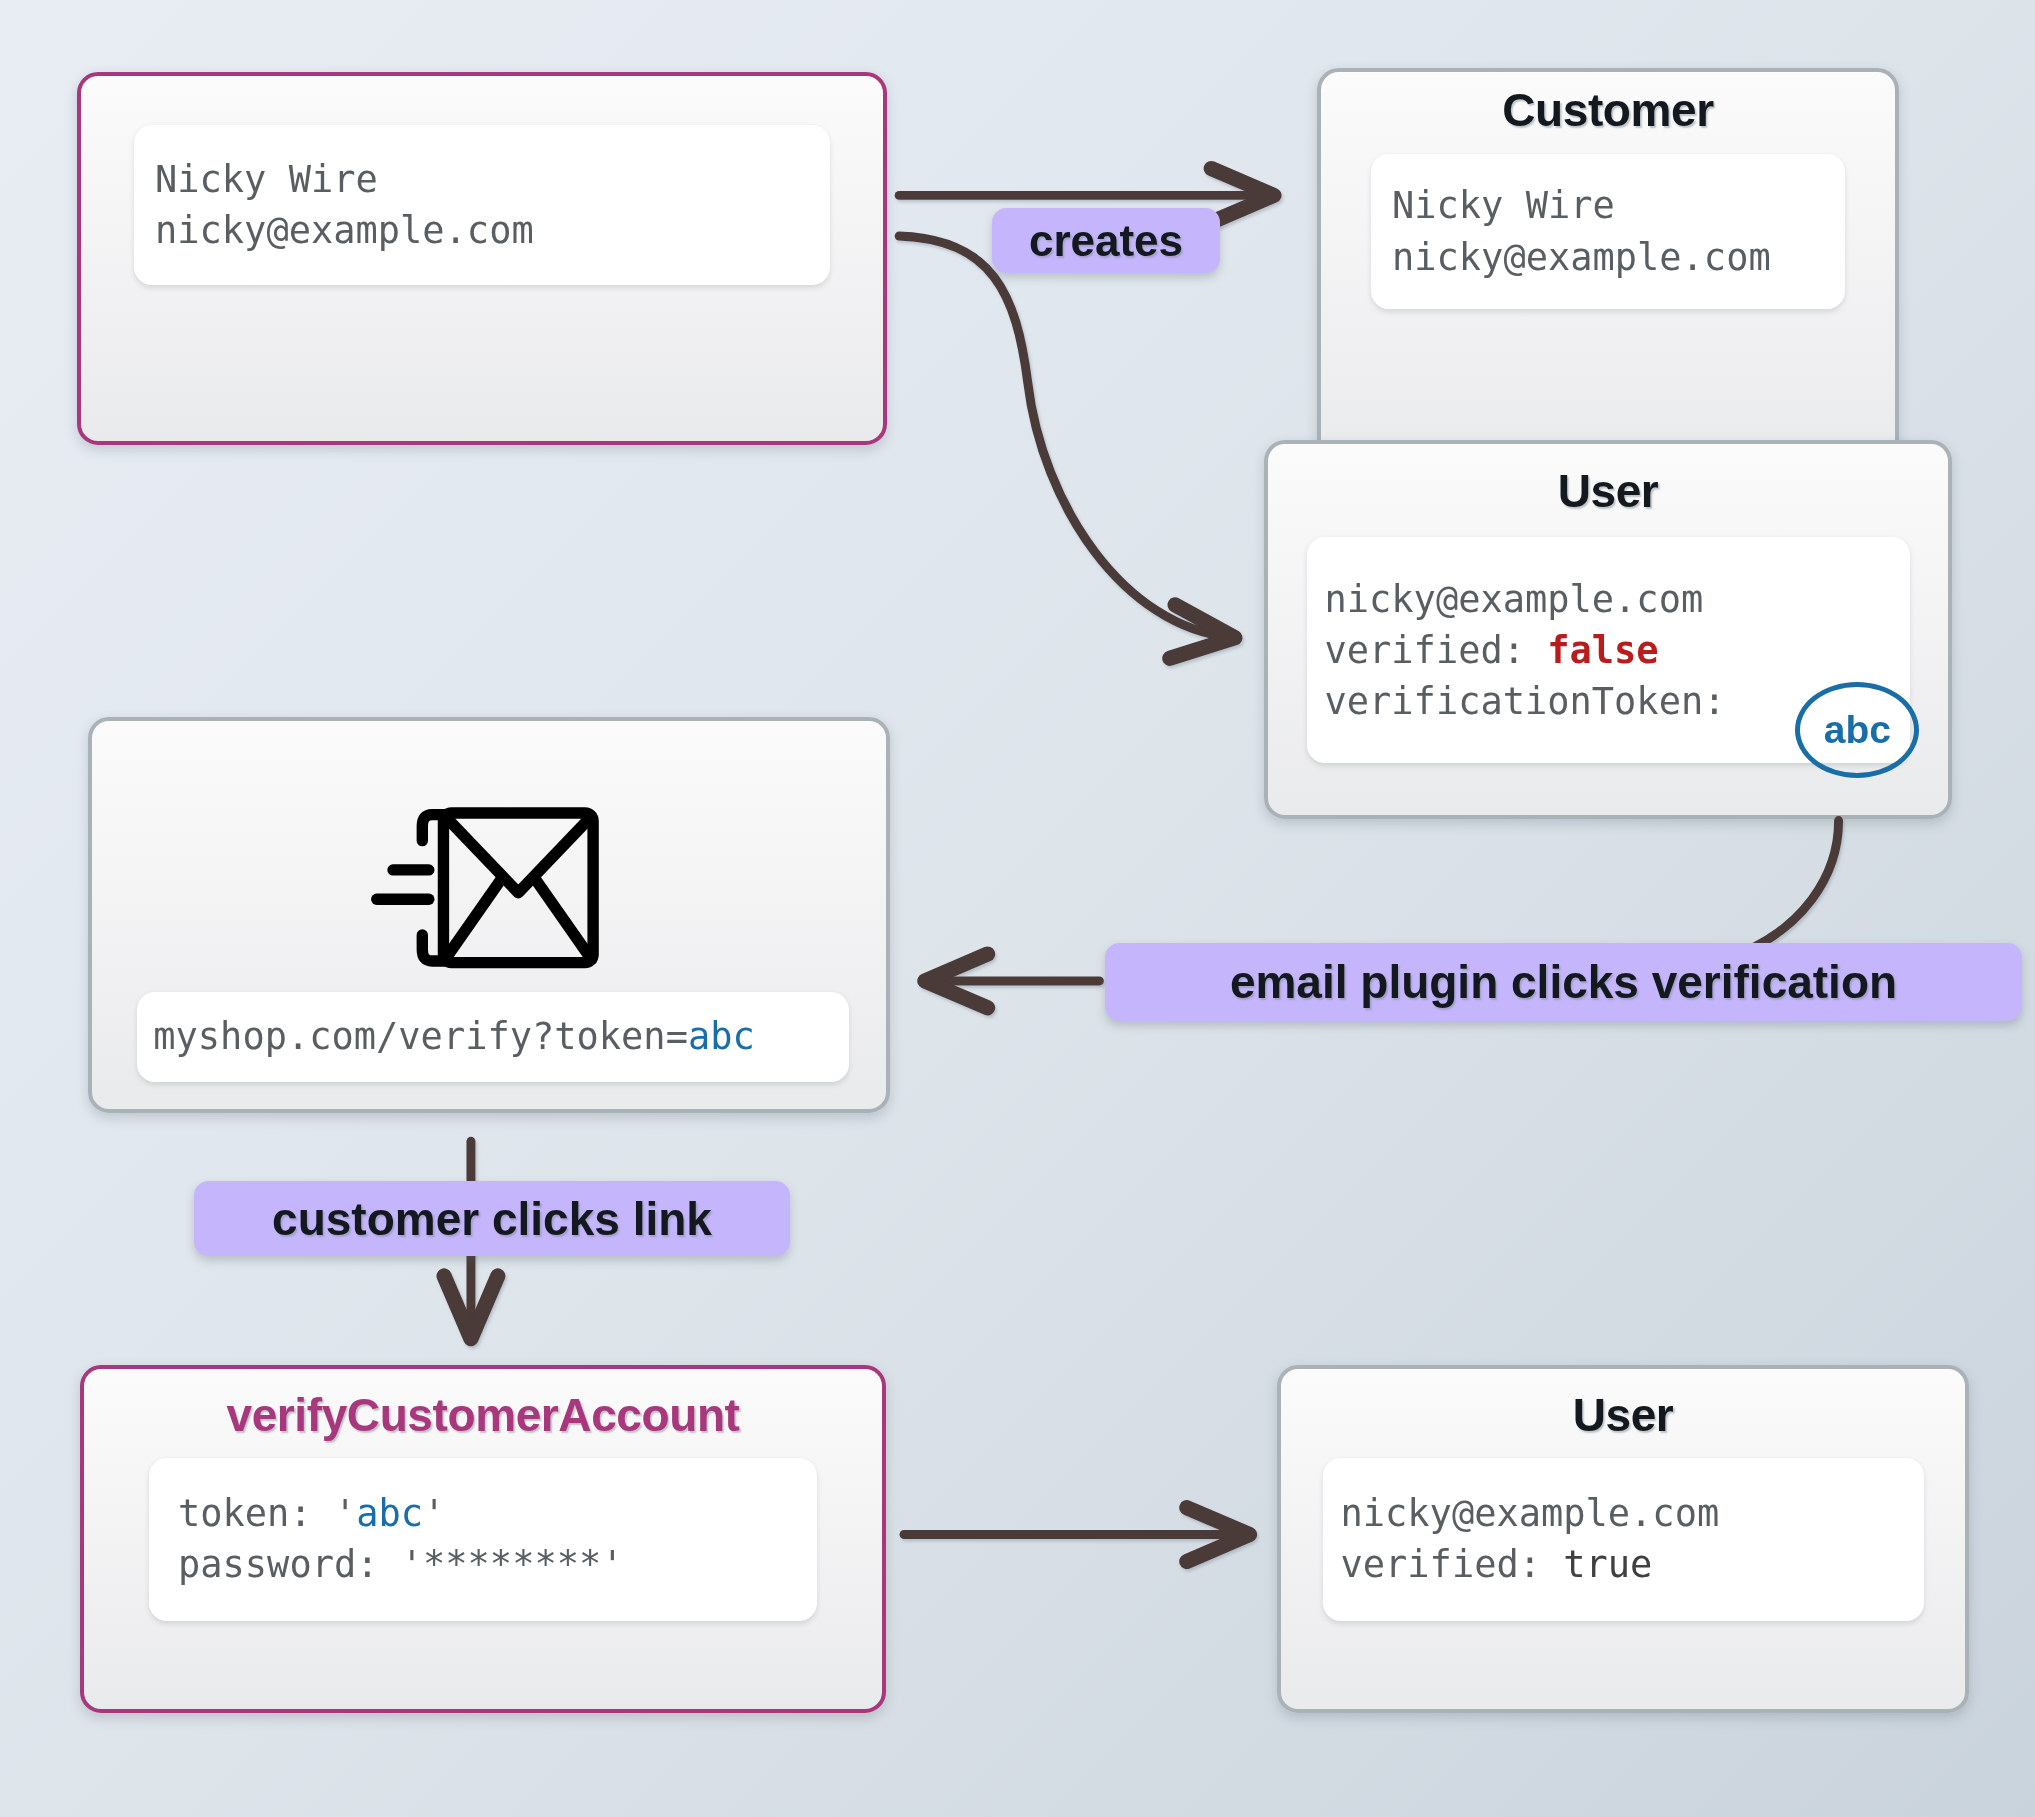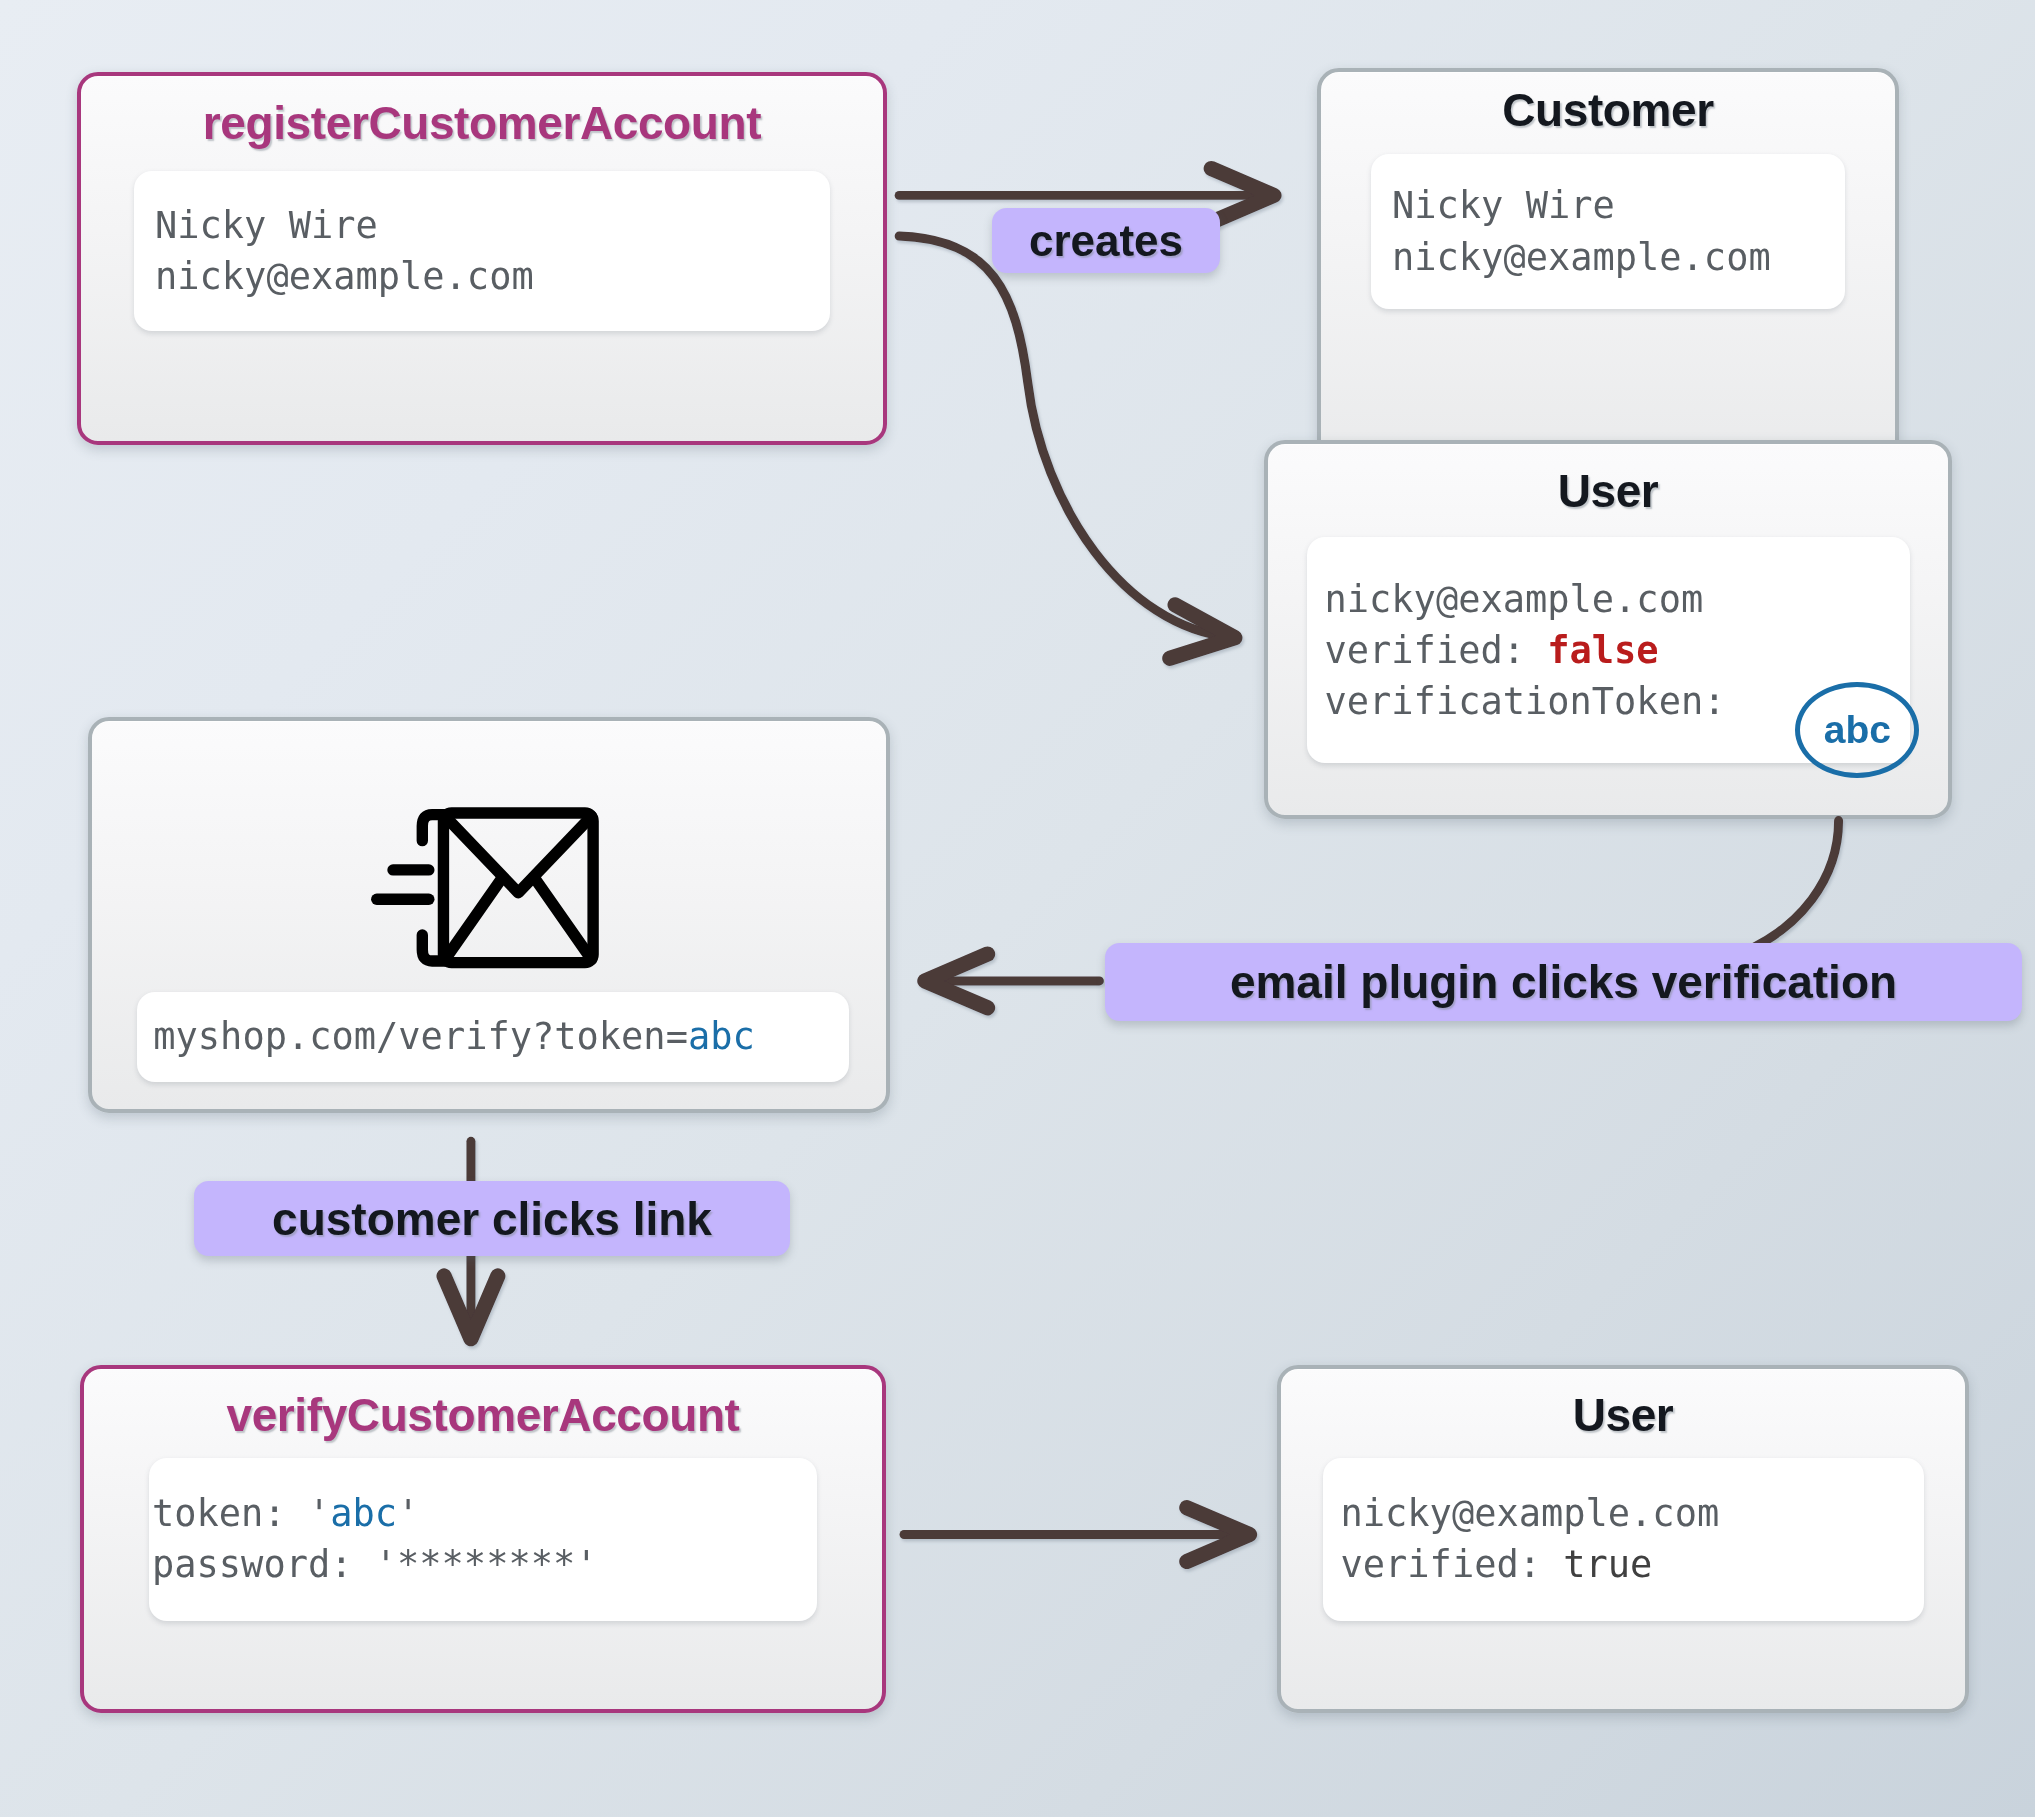--- a/index.html
+++ b/index.html
@@ -79,21 +79,21 @@
   #n-customer{left:1317px;top:68px;  width:582px; height:413px; padding-top:15px;border-radius:22px;}
   #n-customer .panel{width:474px;height:155px;margin-top:21px;padding-left:21px;}
 
   #n-user1{left:1264px;top:440px; width:688px; height:379px; padding-top:24.4px;}
   #n-user1 .panel{width:603px;height:226px;margin-top:23px;padding-left:18px;position:relative;}
 
   #n-email{left:88px; top:717px; width:802px; height:396px;}
   #n-email .panel{width:712px;height:90px;margin-top:12px;padding-left:16.3px;position:absolute;left:45px;top:259px;}
 
   #n-verify{left:80px;  top:1365px;width:806px; height:348px; padding-top:23px;}
-  #n-verify .panel{width:668px;height:163px;margin-top:19.5px;padding-left:3px;}
+  #n-verify .panel{width:668px;height:163px;margin-top:19.5px;padding-left:29px;}
 
   #n-user2{left:1277px;top:1365px;width:692px; height:348px; padding-top:23px;}
   #n-user2 .panel{width:601px;height:163px;margin-top:19.5px;padding-left:18px;}
 
   
   .env-wrap{position:absolute;left:50%;top:64px;transform:translateX(-50%);}
 
   
   .token-circle{
     position:absolute;
@@ -139,21 +139,20 @@
 
       <path d="M1350,1205 L1140,1205" marker-end="url(#arrow)"></path>
 
       <path d="M578,1402 L578,1640" marker-end="url(#arrow)"></path>
 
       <path d="M1110,1885 L1530,1885" marker-end="url(#arrow)"></path>
     </g>
   </svg>
 
   <div class="node magenta" id="n-register">
-    <div class="node-title title-magenta">registerCustomerAccount</div>
     <div class="panel">
       <div class="mono">Nicky Wire</div>
       <div class="mono">nicky@example.com</div>
     </div>
   </div>
 
   <div class="node grey" id="n-customer">
     <div class="node-title title-grey">Customer</div>
     <div class="panel">
       <div class="mono">Nicky Wire</div>

